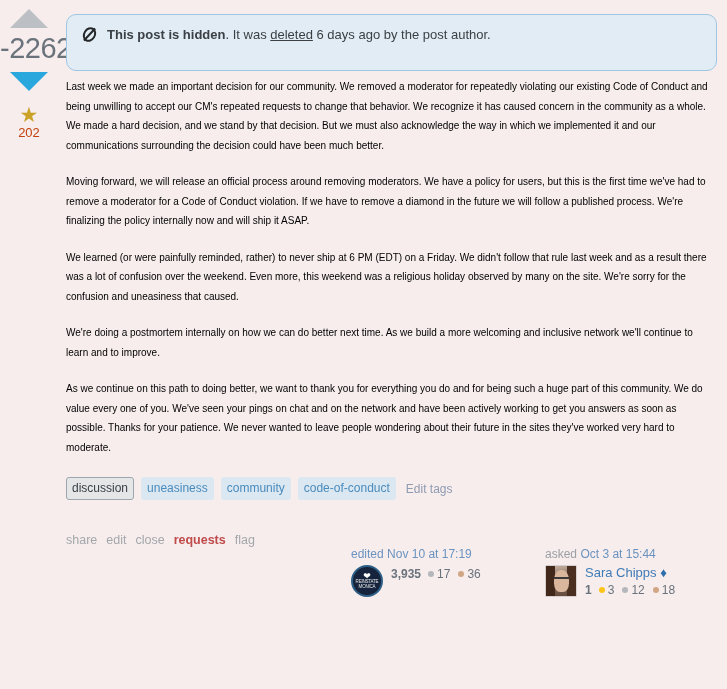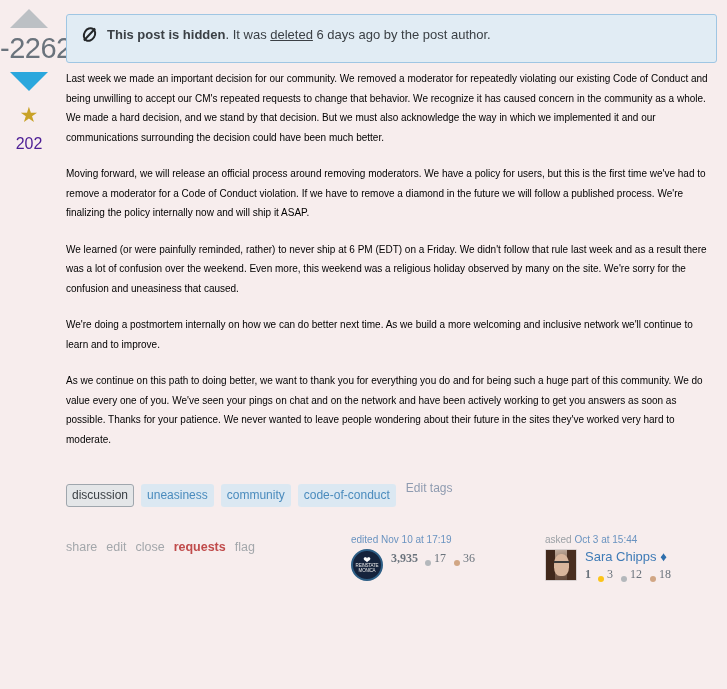--- a/index.html
+++ b/index.html
@@ -59,38 +59,38 @@
   .star-wrap {
     margin-top: 14px;
   }
   .star-glyph {
     font-size: 21px;
     line-height: 20px;
     color: #c9a227;
     display: block;
   }
   .fav-count {
-    font-size: 16px;
-    color: #4c1d95;
+    font-size: 13px;
+    color: #c2410c;
     display: block;
-    margin-top: 10px;
+    margin-top: 0;
   }
 
   
   .body-cell {
     flex: 1 1 auto;
     padding: 8px 4px 0 8px;
     min-width: 0;
   }
 
   .notice {
     background: #e1ecf4;
     border: 1px solid #9fc6e3;
-    border-radius: 3px;
-    padding: 11px 12px 19px 14px;
+    border-radius: 10px;
+    padding: 11px 12px 27px 14px;
     font-size: 13px;
     color: #3b4045;
     display: flex;
     align-items: center;
     margin: 6px 6px 0 0;
     box-sizing: border-box;
   }
   .notice-icon {
     width: 17px;
     height: 17px;
@@ -129,21 +129,20 @@
     flex-wrap: wrap;
   }
   .tag {
     background: #dbe8f2;
     color: #4a8bbd;
     font-size: 12px;
     line-height: 17px;
     padding: 3px 6px;
     border-radius: 3px;
     white-space: nowrap;
-    margin-top: 15px;
   }
   .tag-required {
     background: #e4e6e8;
     color: #3b4045;
     border: 1px solid #9fa6ad;
     padding: 2px 5px;
   }
   .edit-tags {
     color: #8e9bb0;
     font-size: 12px;
@@ -178,23 +177,24 @@
     display: flex;
     gap: 22px;
     flex: 0 0 auto;
   }
   .usercard {
     width: 172px;
     font-size: 12px;
   }
   .action-time {
     color: #6a93c0;
-    font-size: 10px;
+    font-size: 12px;
     margin-bottom: 4px;
     white-space: nowrap;
+    margin-top: 20px;
   }
   .action-time .gray {
     color: #9ba0a5;
   }
   .user-row {
     display: flex;
     align-items: flex-start;
     gap: 8px;
   }
   .avatar {
@@ -268,24 +268,23 @@
   .rep {
     color: #6a737c;
     font-weight: bold;
     font-size: 12px;
   }
   .badges {
     margin-top: 2px;
     font-size: 12px;
     color: #6a737c;
     display: flex;
-    align-items: flex-end;
+    align-items: center;
     gap: 3px;
     flex-wrap: nowrap;
-    font-family: Liberation Serif, serif;
   }
   .dot {
     width: 6px; height: 6px; border-radius: 50%;
     display: inline-block;
     margin-left: 4px;
   }
   .dot-gold { background: #fcc419; }
   .dot-silver { background: #b4b8bc; }
   .dot-bronze { background: #d1a684; }
   .badges span.num { margin-right: 1px; }

